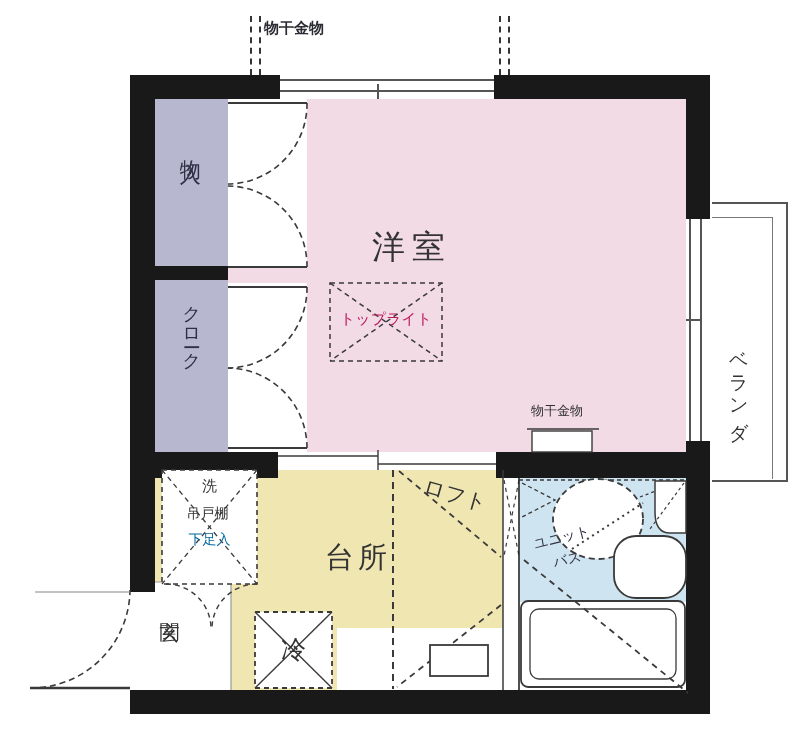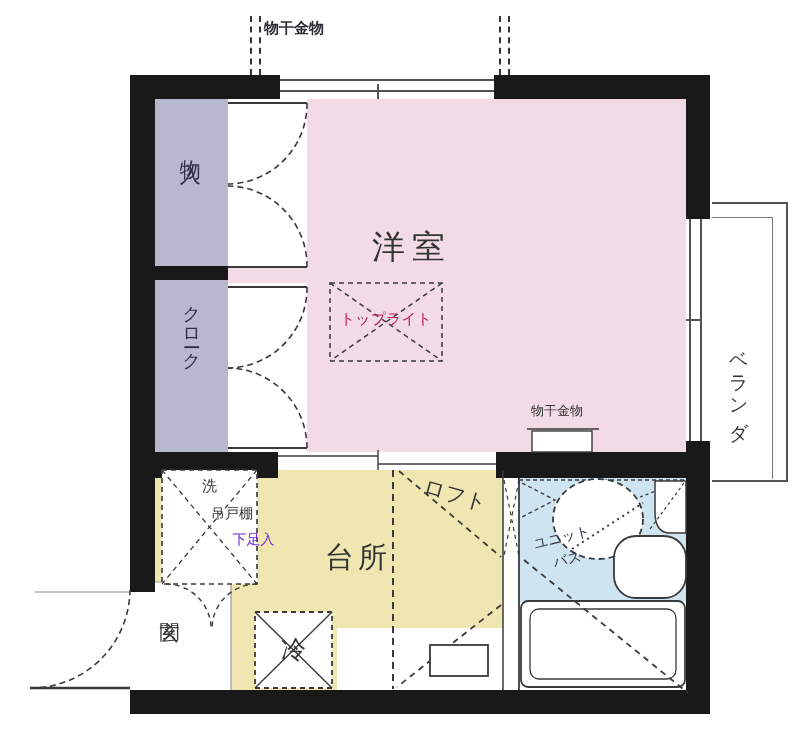--- a/index.html
+++ b/index.html
@@ -130,20 +130,20 @@
   <div class="lbl" style="left:264px;top:20px;font-size:15px;font-weight:bold;">物干金物</div>
   <div class="lbl vert" style="left:178px;top:143px;font-size:21px;color:#2f2f45;">物入</div>
   <div class="lbl vert" style="left:181px;top:293px;font-size:18px;color:#2f2f45;letter-spacing:2px;">クローク</div>
   <div class="lbl" style="left:372px;top:228px;font-size:33px;letter-spacing:7px;color:#333;">洋室</div>
   <div class="lbl" style="left:330px;top:311px;width:112px;text-align:center;font-size:15px;color:#be185d;">トップライト</div>
   <div class="lbl vert" style="left:728px;top:338px;font-size:19px;color:#333;letter-spacing:2px;">ベランダ</div>
   <div class="lbl" style="left:531px;top:404px;font-size:13px;color:#333;">物干金物</div>
   <div class="lbl" style="left:423px;top:483px;font-size:21px;color:#333;transform:rotate(16deg);">ロフト</div>
   <div class="lbl" style="left:325px;top:541px;font-size:29px;letter-spacing:4px;color:#333;">台所</div>
   <div class="lbl" style="left:162px;top:478px;width:95px;text-align:center;font-size:15px;color:#333;">洗</div>
-  <div class="lbl" style="left:162px;top:505px;width:91px;text-align:right;font-size:14px;color:#333;">吊戸棚</div>
-  <div class="lbl" style="left:162px;top:531px;width:95px;text-align:center;font-size:14px;color:#6d28d9;margin-left:44px;">下足入</div>
+  <div class="lbl" style="left:162px;top:505px;width:91px;text-align:center;font-size:14px;color:#333;">吊戸棚</div>
+  <div class="lbl" style="left:162px;top:531px;width:95px;text-align:center;font-size:14px;color:#0369a1;">下足入</div>
   <div class="lbl" style="left:533px;top:529px;font-size:14px;color:#334;transform:rotate(-14deg);">ユニット</div>
   <div class="lbl" style="left:553px;top:551px;font-size:14px;color:#334;transform:rotate(-14deg);">バス</div>
   <div class="lbl vert" style="left:158px;top:606px;font-size:20px;color:#333;letter-spacing:1px;">玄関</div>
   <div class="lbl" style="left:255px;top:612px;width:77px;height:76px;display:flex;align-items:center;justify-content:center;font-size:25px;color:#333;">冷</div>
 
 </div>
 
 </body></html>

